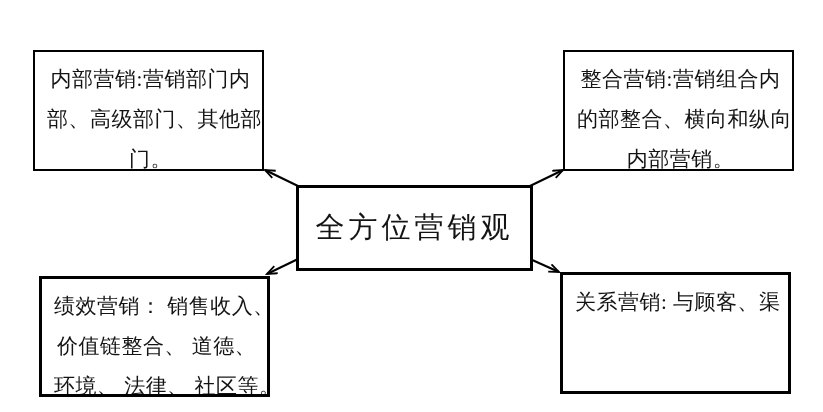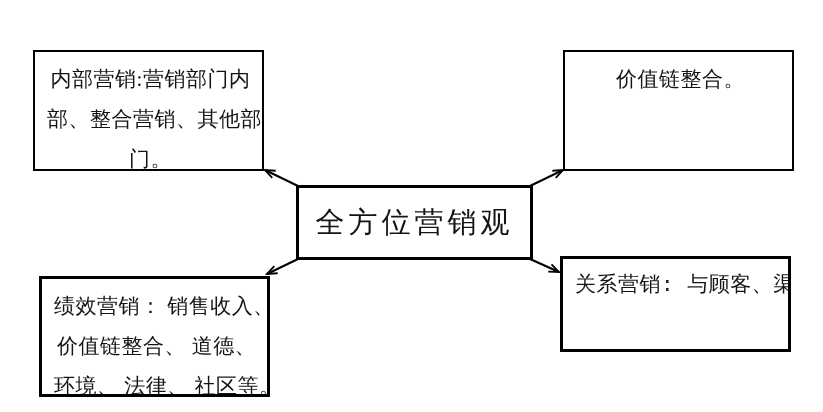--- a/index.html
+++ b/index.html
@@ -36,27 +36,27 @@
     letter-spacing: 0.5px;
     overflow: hidden;
     white-space: nowrap;
   }
   .corner-box .text-line {
     white-space: nowrap;
   }
   .box-tl { left: 33px;  top: 50px;  width: 231px; height: 121px; }
   .box-tr { left: 563px; top: 50px;  width: 231px; height: 121px; }
   .box-bl { left: 39px;  top: 276px; width: 231px; height: 121px; border-width: 3px; }
-  .box-br { left: 560px; top: 256px; width: 231px; height: 96px; border-width: 3px; font-family: Liberation Mono, monospace; }
+  .box-br { left: 560px; top: 272px; width: 231px; height: 122px; border-width: 3px; }
   .center-box {
     position: absolute;
     left: 296px;
     top: 185px;
     width: 237px;
-    height: 75px;
+    height: 86px;
     box-sizing: border-box;
     border: 3px solid #000000;
     background: #ffffff;
     display: flex;
     align-items: center;
     justify-content: center;
     font-size: 29px;
     letter-spacing: 4px;
     white-space: nowrap;
   }
@@ -73,26 +73,28 @@
       </marker>
     </defs>
     <line x1="298" y1="186" x2="265" y2="170" stroke="#000000" stroke-width="2" marker-end="url(#arrowhead)"></line>
     <line x1="530" y1="186" x2="563" y2="170" stroke="#000000" stroke-width="2" marker-end="url(#arrowhead)"></line>
     <line x1="298" y1="259" x2="267" y2="274" stroke="#000000" stroke-width="2" marker-end="url(#arrowhead)"></line>
     <line x1="530" y1="259" x2="559" y2="272" stroke="#000000" stroke-width="2" marker-end="url(#arrowhead)"></line>
   </svg>
 
   <div class="corner-box box-tl">
     <div class="text-line">内部营销:营销部门内</div>
-    <div class="text-line">部、整合营销、其他部</div>
+    <div class="text-line">部、高级部门、其他部</div>
     <div class="text-line">门。</div>
   </div>
 
   <div class="corner-box box-tr">
-    <div class="text-line">价值链整合。</div>
+    <div class="text-line">整合营销:营销组合内</div>
+    <div class="text-line">的部整合、横向和纵向</div>
+    <div class="text-line">内部营销。</div>
   </div>
 
   <div class="corner-box box-bl">
     <div class="text-line">绩效营销： 销售收入、</div>
     <div class="text-line">价值链整合、 道德、</div>
     <div class="text-line">环境、 法律、 社区等。</div>
   </div>
 
   <div class="corner-box box-br">
     <div class="text-line">关系营销: 与顾客、渠</div>

